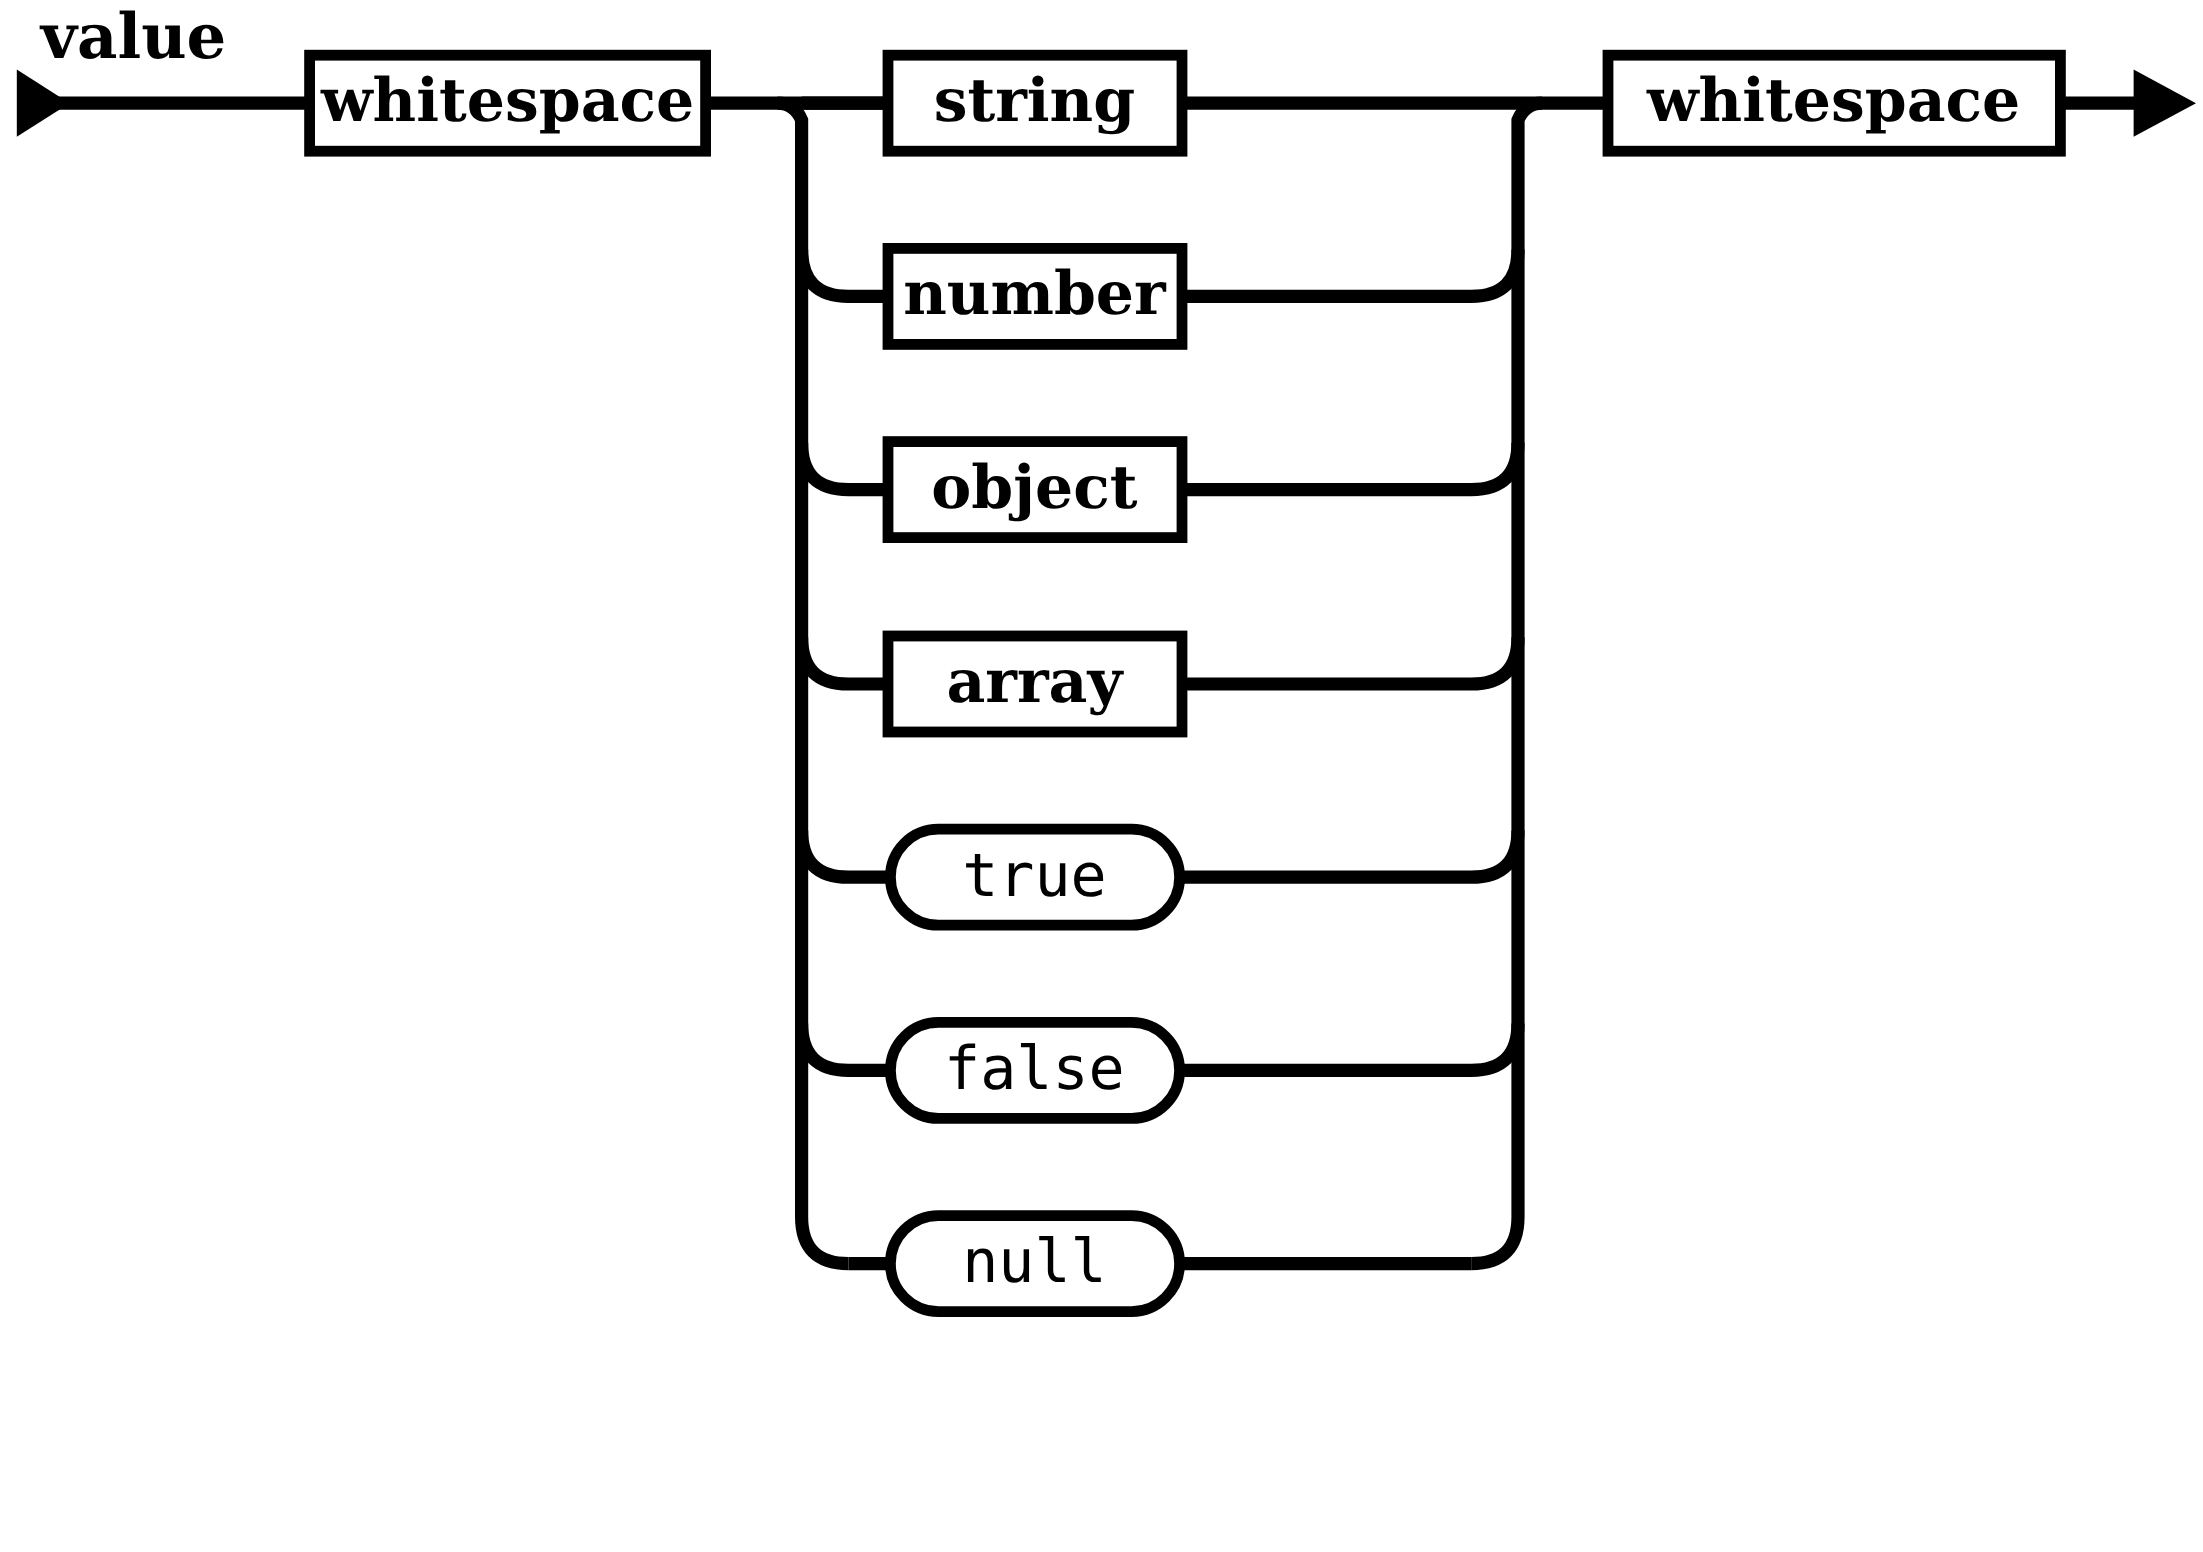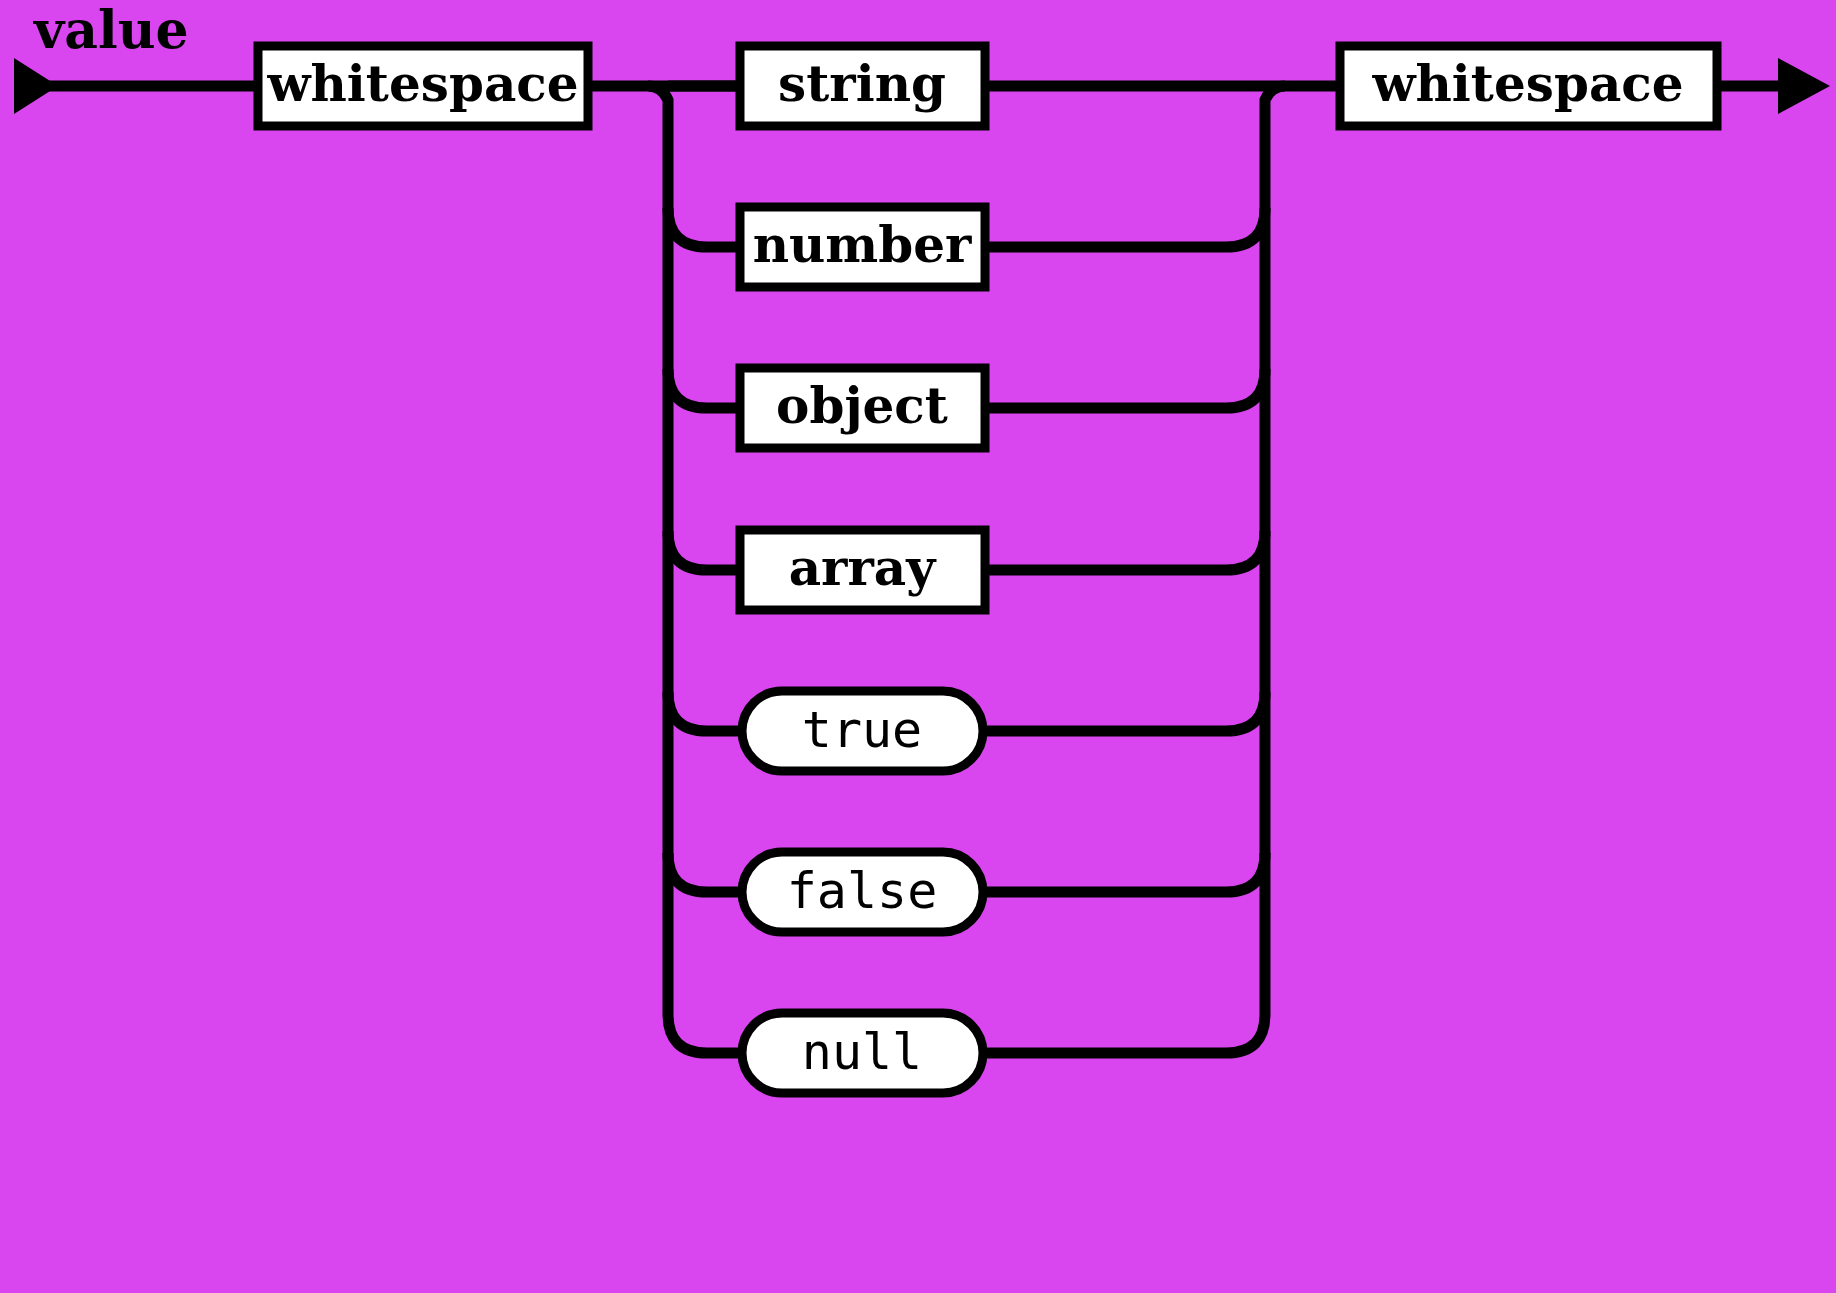--- a/index.html
+++ b/index.html
@@ -11,21 +11,21 @@
   body {
     width: 1836px;
     height: 1293px;
     overflow: hidden;
     font-family: "Liberation Serif", serif;
   }
   #diagram-root {
     position: relative;
     width: 1836px;
     height: 1293px;
-    background: #d946ef;
+    background: #ffffff;
   }
   svg#railroad {
     position: absolute;
     left: 0;
     top: 0;
     width: 1836px;
     height: 1293px;
     display: block;
   }
   .rail {

